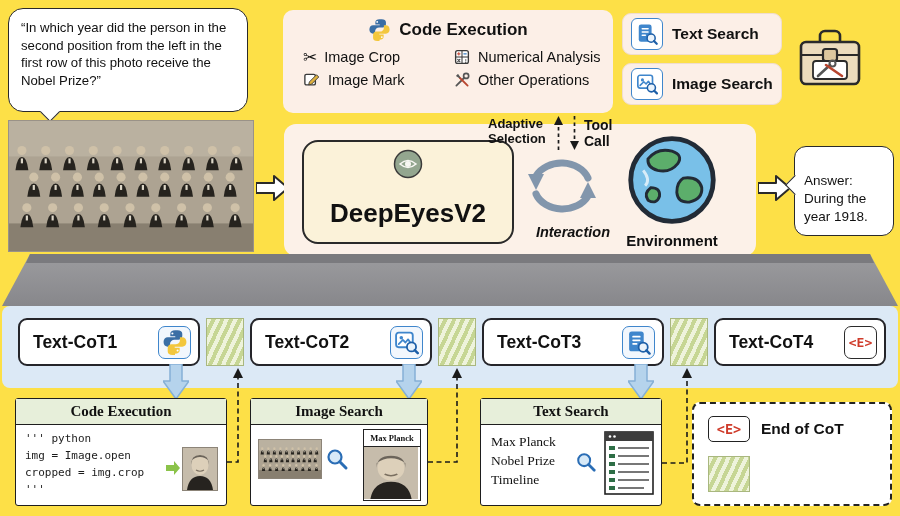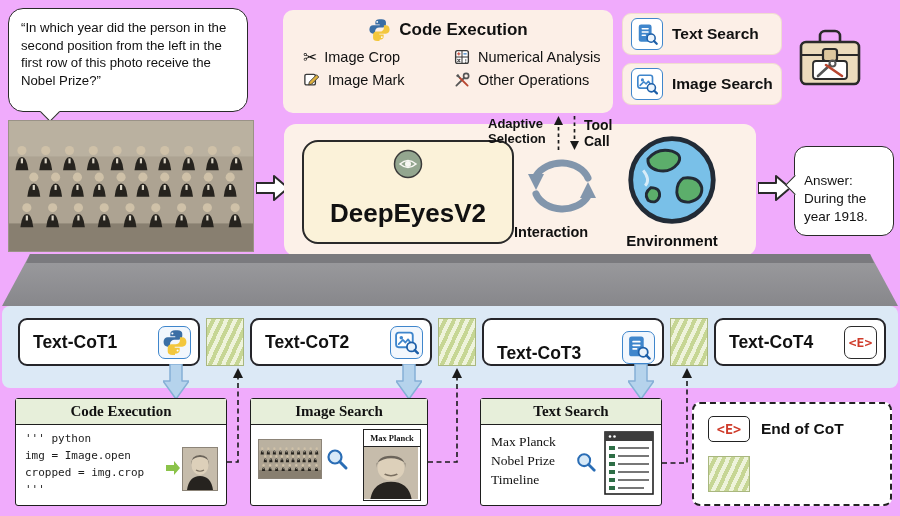--- a/index.html
+++ b/index.html
@@ -1,16 +1,16 @@
 <!DOCTYPE html>
 <html><head>
 <meta charset="utf-8">
 <style>
   html,body{margin:0;padding:0;background:#fff;}
-  #canvas{position:relative;width:900px;height:516px;background:#f0abfc;overflow:hidden;
+  #canvas{position:relative;width:900px;height:516px;background:#fde047;overflow:hidden;
           font-family:"Liberation Sans",sans-serif;color:#111;}
   .abs{position:absolute;}
   .serif{font-family:"Liberation Serif","DejaVu Serif",serif;}
   .mono{font-family:"DejaVu Sans Mono",monospace;}
 
   
   .bubble{position:absolute;background:#fff;border:1.6px solid #2a2a2a;border-radius:15px;
           padding:10px 12px;font-size:13.2px;line-height:1.34;box-sizing:border-box;}
   .tail{position:absolute;width:13px;height:13px;background:#fff;transform:rotate(45deg);}
   .tail-down{border-right:1.6px solid #2a2a2a;border-bottom:1.6px solid #2a2a2a;}
@@ -305,21 +305,21 @@
   <div class="abs" style="left:584px;top:117px;width:36px;font-size:14px;font-weight:600;line-height:1.15;">Tool Call</div>
 
   <div class="abs" style="left:520px;top:150px;">
     <svg width="84" height="72" viewBox="0 0 84 72">
       <path d="M 68 28 A 28 22 0 0 0 16 26" fill="none" stroke="#8296ac" stroke-width="7" stroke-linecap="round"></path>
       <polygon points="8,24 24,24 16,40" fill="#8296ac"></polygon>
       <path d="M 16 44 A 28 22 0 0 0 68 46" fill="none" stroke="#8296ac" stroke-width="7" stroke-linecap="round"></path>
       <polygon points="60,48 76,48 68,32" fill="#8296ac"></polygon>
     </svg>
   </div>
-  <div class="abs" style="left:514px;top:224px;width:96px;text-align:left;font-size:14.5px;font-weight:700;">Interaction</div>
+  <div class="abs" style="left:514px;top:224px;width:96px;text-align:right;font-size:14.5px;font-weight:700;font-style:italic;">Interaction</div>
 
   <div class="abs" style="left:624px;top:132px;">
     <svg width="96" height="96">
         <use href="#sym-earth"></use>
       </svg>
   </div>
   <div class="abs" style="left:606px;top:232px;width:132px;text-align:center;font-size:15px;font-weight:700;">Environment</div>
 
   <div class="abs" style="left:758px;top:174px;">
     <svg width="34" height="28">
@@ -358,21 +358,21 @@
   <div class="hatchbox hatch" style="left:206px;"></div>
   <div class="cot" style="left:250px;width:182px;">
     <span>Text-CoT2</span>
     <span class="tile tile-blue">
         <svg width="25" height="25">
           <use href="#sym-imagesearch"></use>
         </svg>
       </span>
   </div>
   <div class="hatchbox hatch" style="left:438px;"></div>
-  <div class="cot" style="left:482px;width:182px;align-items:flex-end;">
+  <div class="cot" style="left:482px;width:182px;">
     <span>Text-CoT3</span>
     <span class="tile tile-blue">
         <svg width="25" height="25">
           <use href="#sym-textsearch"></use>
         </svg>
       </span>
   </div>
   <div class="hatchbox hatch" style="left:670px;"></div>
   <div class="cot" style="left:714px;width:172px;">
     <span>Text-CoT4</span>

